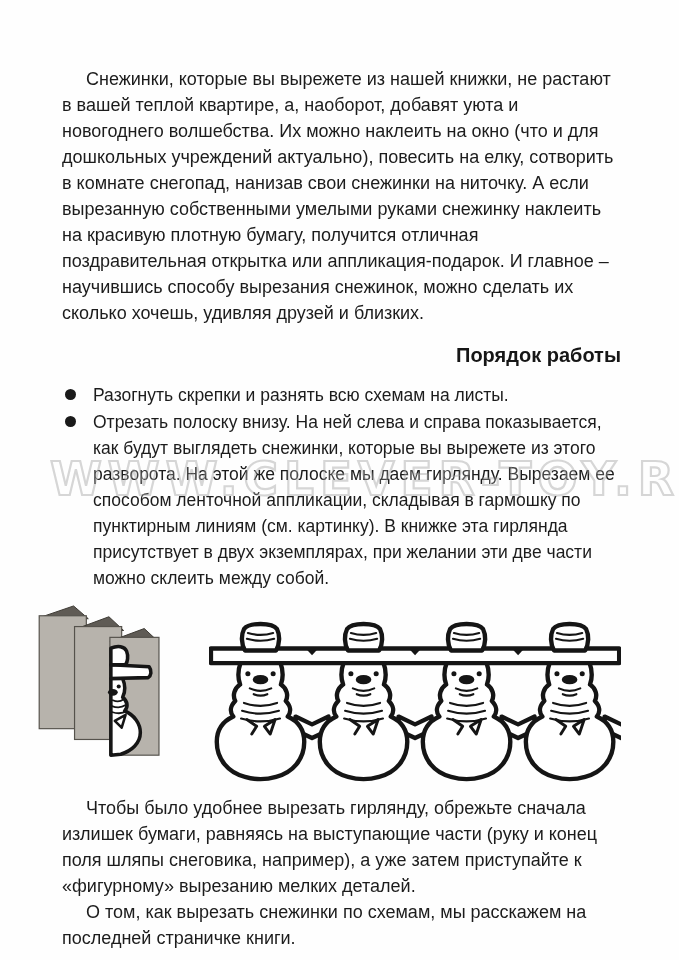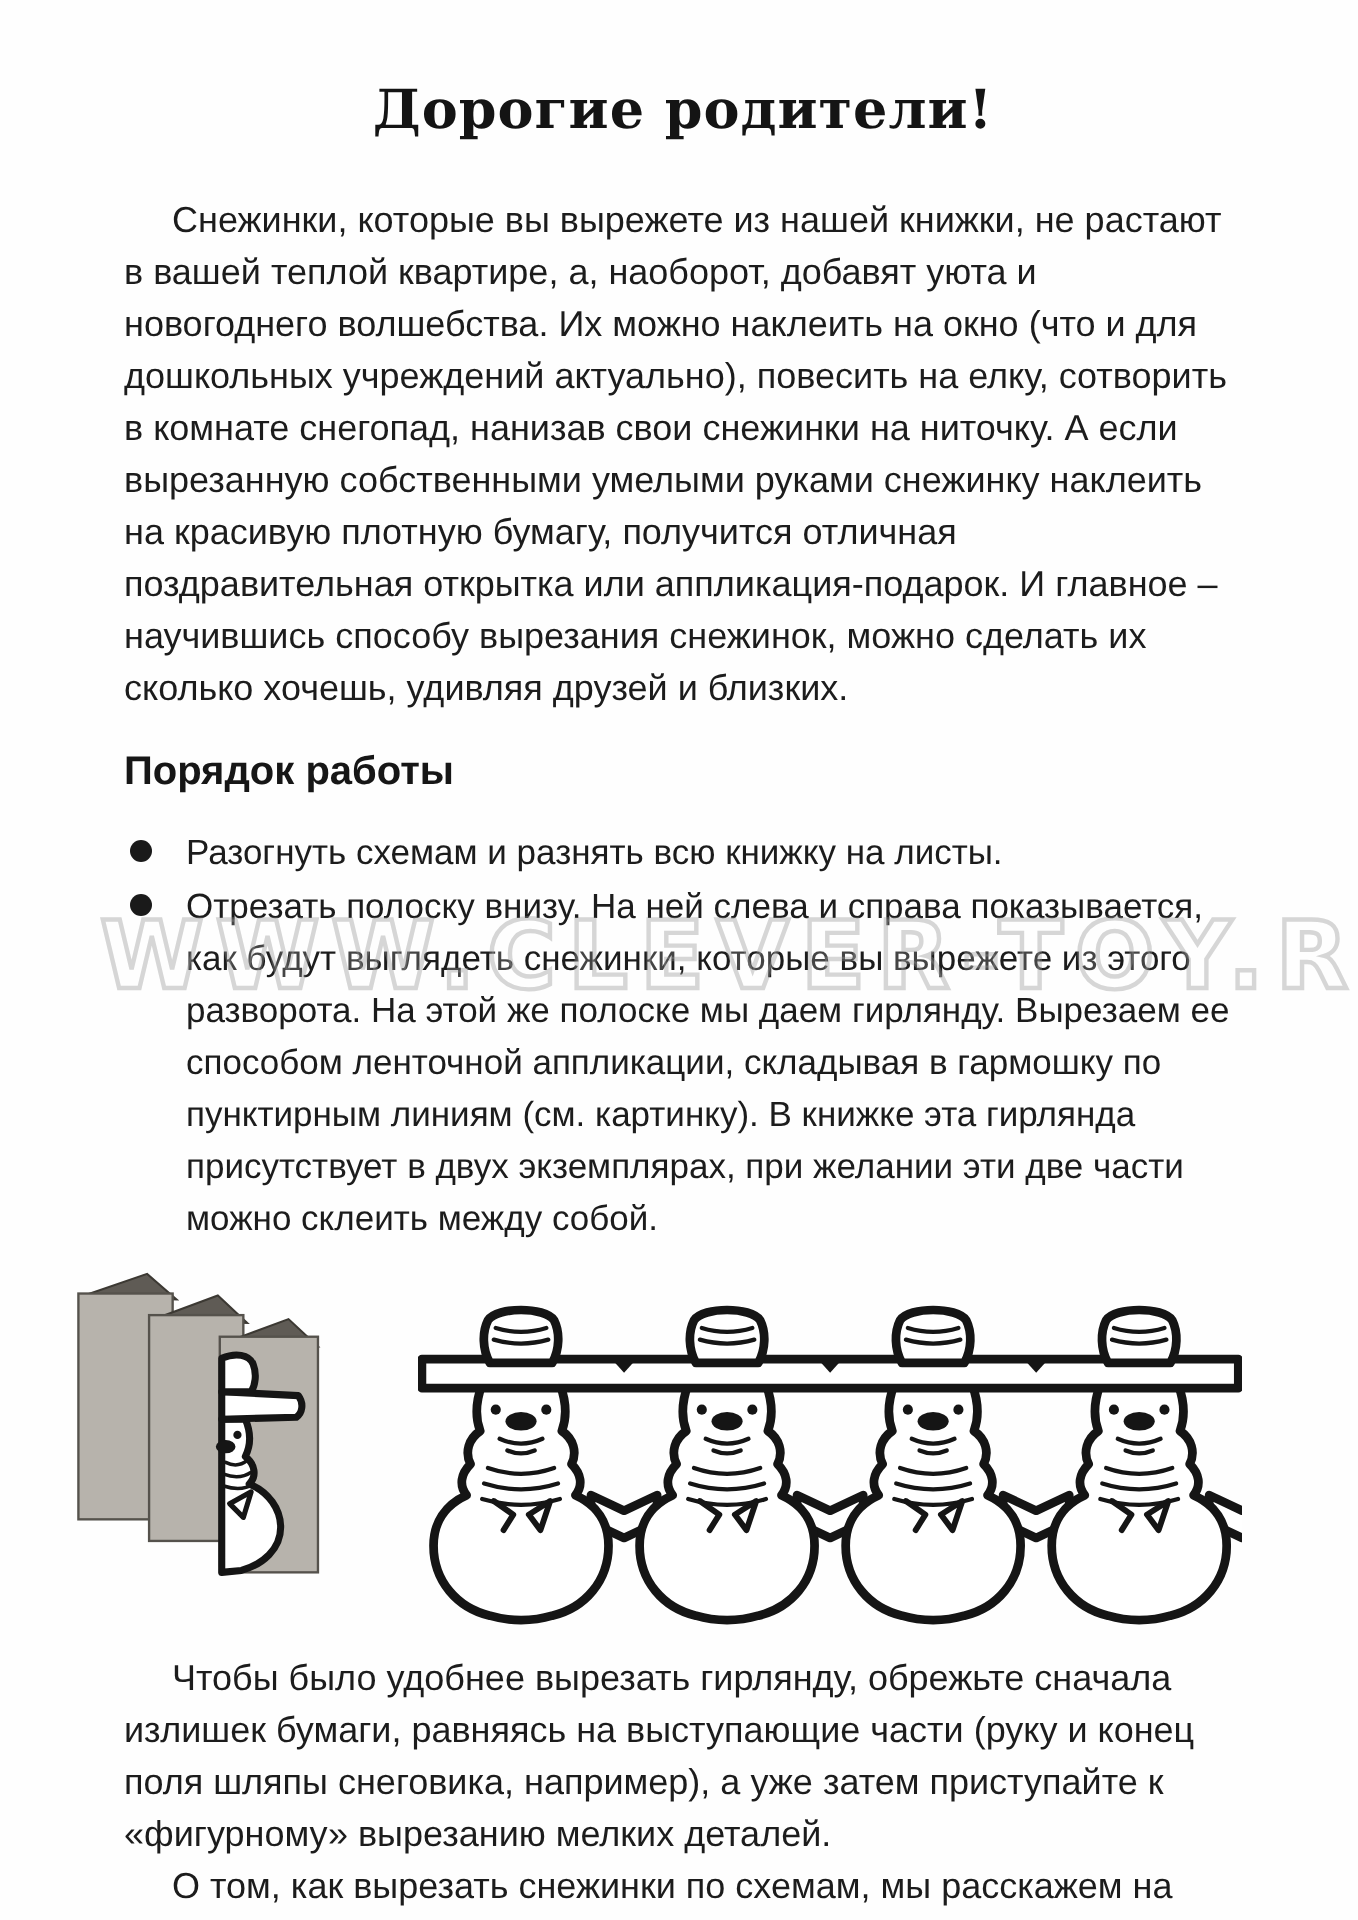--- a/index.html
+++ b/index.html
@@ -26,21 +26,21 @@
     font-size:18px;
     line-height:26px;
     margin:0;
     text-align:left;
   }
   .indent{text-indent:24px;}
   .intro{margin-top:26px;}
   .section-heading{
     font-size:20px;
     font-weight:bold;
-    text-align:left;
+    text-align:right;
     margin:18px 0 15px 0;
     color:#161616;
   }
   ul.steps{
     list-style:none;
     margin:0;padding:0;
   }
   ul.steps li{
     position:relative;
     padding-left:31px;
@@ -82,30 +82,29 @@
   svg .thin{fill:none;stroke:#151515;stroke-width:2.2;stroke-linecap:round;}
   svg .fill{fill:#151515;stroke:none;}
 </style>
 </head>
 <body>
 
 <div class="page">
 
   <div class="watermark">WWW.CLEVER-TOY.RU</div>
 
-  <h1 class="title">Дорогие родители!</h1>
 
   <p class="intro indent">Снежинки, которые вы вырежете из нашей книжки, не растают в вашей теплой квартире, а, наоборот, добавят уюта и новогоднего волшебства. Их можно наклеить на окно (что и для дошкольных учреждений актуально), повесить на елку, сотворить в комнате снегопад, нанизав свои снежинки на ниточку. А если вырезанную собственными умелыми руками снежинку наклеить на красивую плотную бумагу, получится отличная поздравительная открытка или аппликация-подарок. И главное – научившись способу вырезания снежинок, можно сделать их сколько хочешь, удивляя друзей и близких.</p>
 
   <h2 class="section-heading">Порядок работы</h2>
 
   <ul class="steps">
     <li>
       <span class="dot"></span>
-      <span>Разогнуть схемам и разнять всю книжку на листы.</span>
+      <span>Разогнуть скрепки и разнять всю схемам на листы.</span>
     </li>
     <li>
       <span class="dot"></span>
       <span>Отрезать полоску внизу. На ней слева и справа показывается, как будут выглядеть снежинки, которые вы вырежете из этого разворота. На этой же полоске мы даем гирлянду. Вырезаем ее способом ленточной аппликации, складывая в гармошку по пунктирным линиям (см. картинку). В книжке эта гирлянда присутствует в двух экземплярах, при желании эти две части можно склеить между собой.</span>
     </li>
   </ul>
 
   <div class="illustration">
 
     <svg width="150" height="162" viewBox="0 0 150 165">

